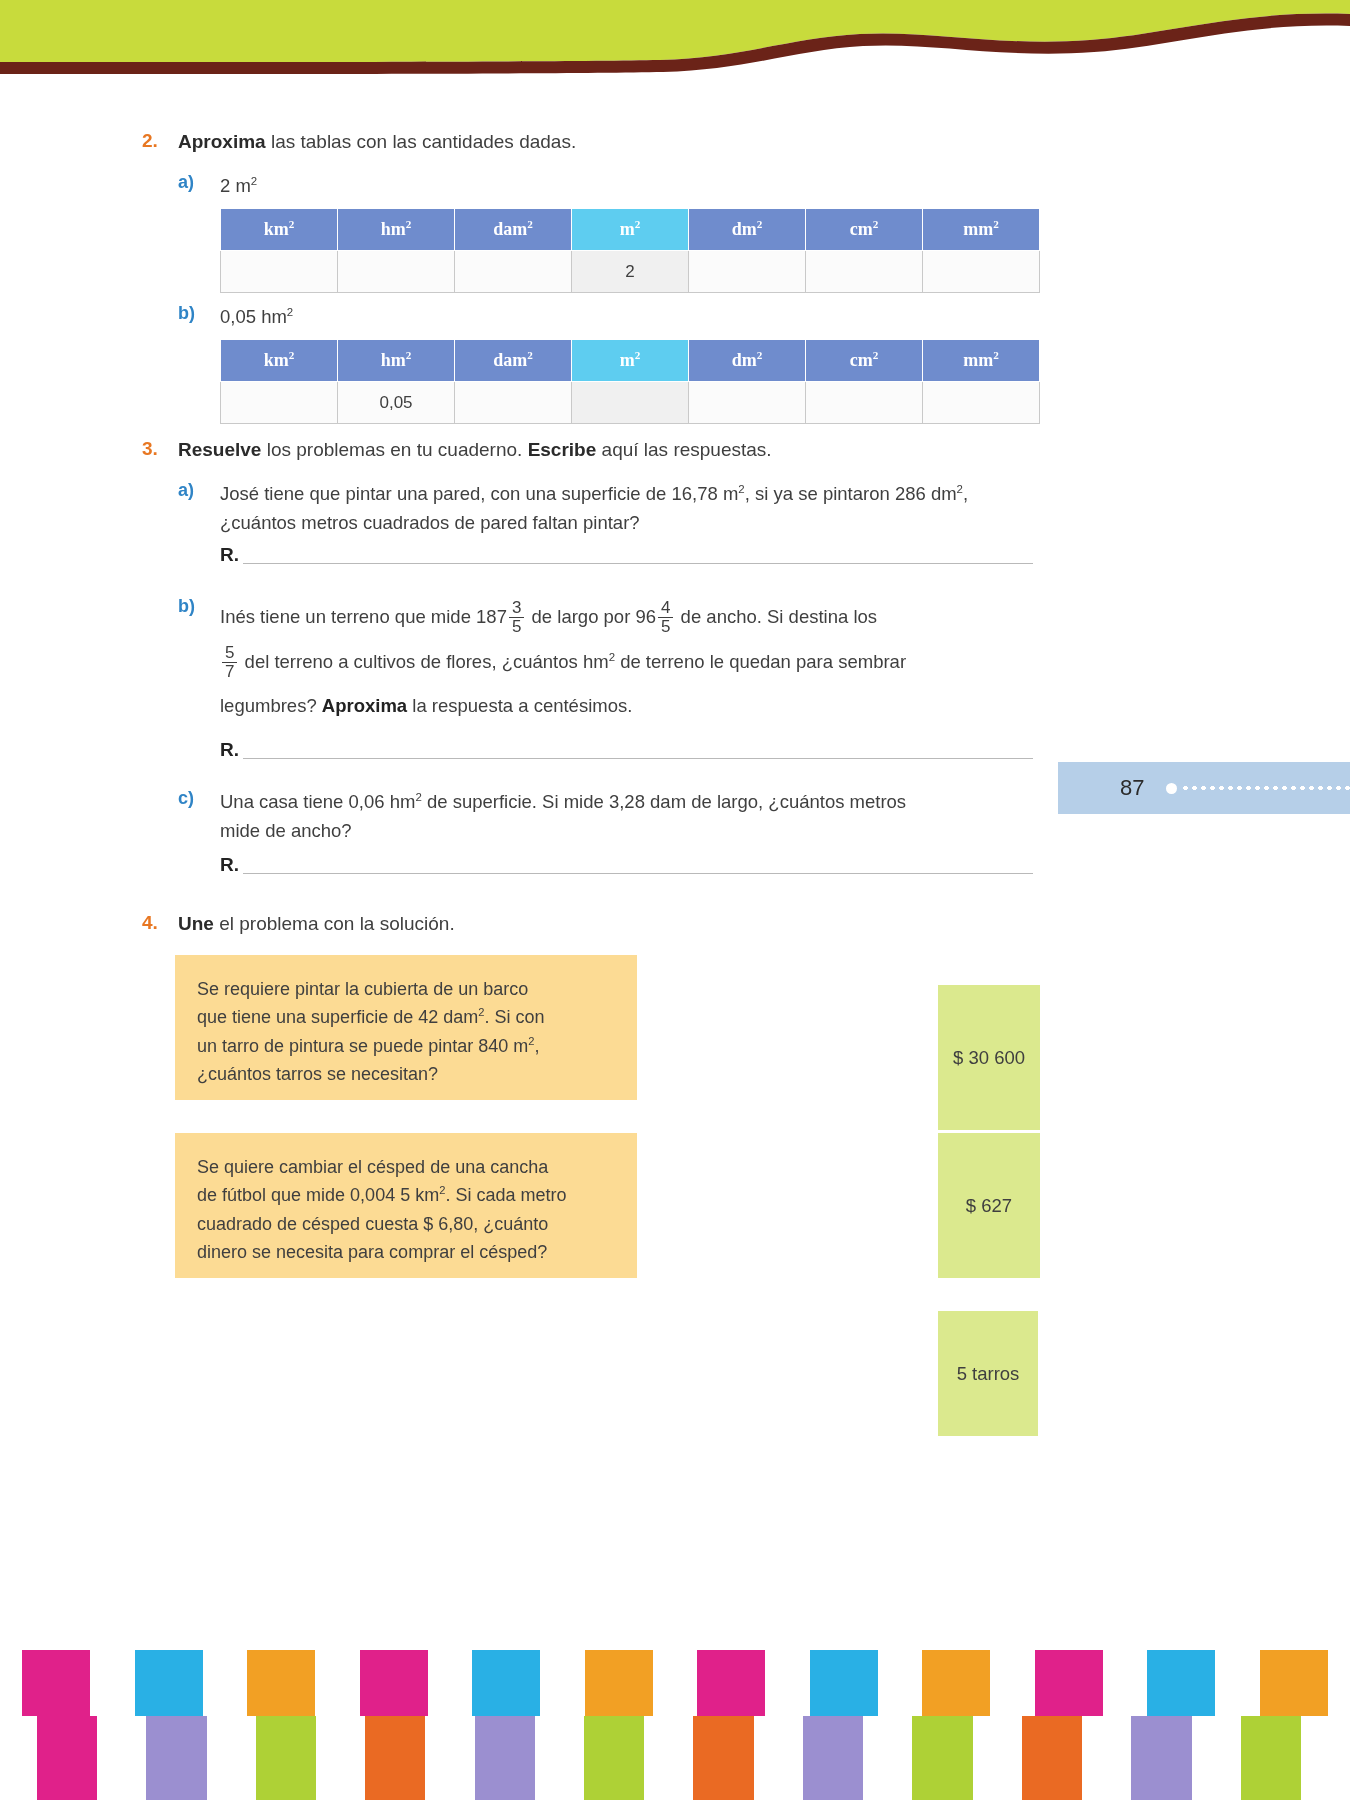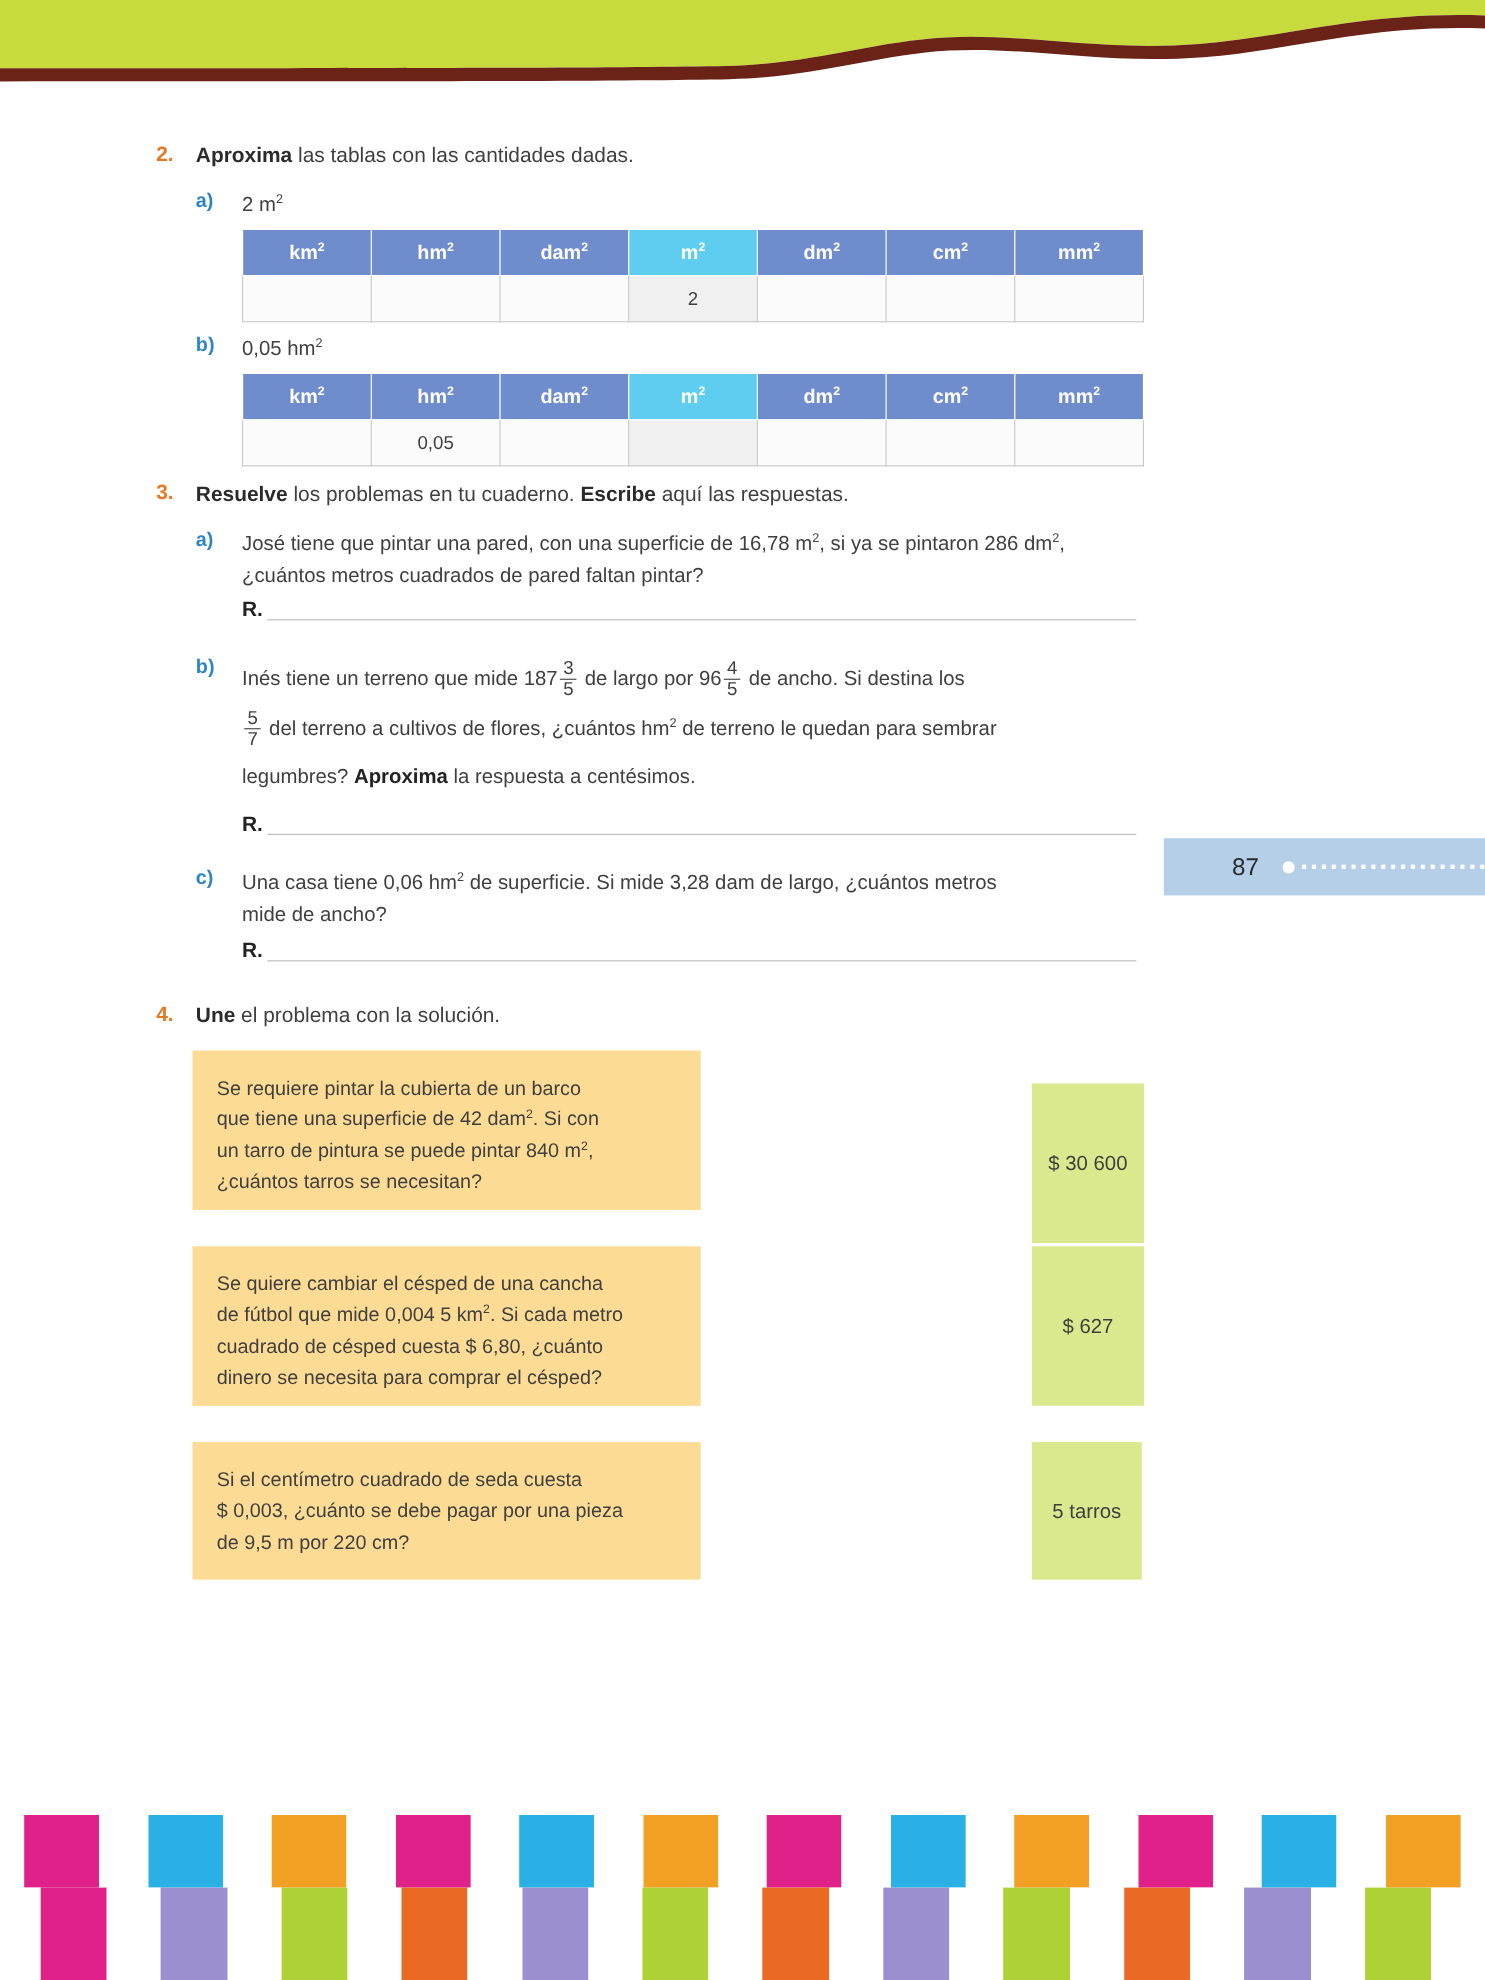--- a/index.html
+++ b/index.html
@@ -83,20 +83,21 @@
   }
   .unit-table th {
     background: #6f8ccd;
     color: #ffffff;
     font-size: 18px;
     font-weight: bold;
     height: 42px;
     border: 1px solid #ffffff;
     text-align: center;
     vertical-align: middle;
+    font-family: Liberation Serif, serif;
   }
   .unit-table th.hl { background: #5ecdf0; }
   .unit-table td {
     background: #fbfbfb;
     border: 1px solid #c9c9c9;
     height: 42px;
     font-size: 17px;
     color: #3f3f3f;
     text-align: center;
     vertical-align: middle;
@@ -356,25 +357,20 @@
   <div class="prob-box" style="top:1133px; left:175px; width:462px; height:145px;">
     <div>Se quiere cambiar el césped de una cancha</div>
     <div><span>de fútbol que mide 0,004 5 km</span><sup>2</sup><span>. Si cada metro</span></div>
     <div><span>cuadrado de césped cuesta $ 6,80, ¿cuánto</span></div>
     <div>dinero se necesita para comprar el césped?</div>
   </div>
   <div class="sol-box" style="top:1133px; left:938px; width:102px; height:145px;">
     <span>$ 627</span>
   </div>
 
-  <div class="prob-box" style="top:1311px; left:175px; width:462px; height:125px;">
-    <div>Si el centímetro cuadrado de seda cuesta</div>
-    <div><span>$ 0,003, ¿cuánto se debe pagar por una pieza</span></div>
-    <div><span>de 9,5 m por 220 cm?</span></div>
-  </div>
   <div class="sol-box" style="top:1311px; left:938px; width:100px; height:125px;">
     <span>5 tarros</span>
   </div>
 
 </div>
 
 <div class="bottom-stripe">
   <div class="bs-row bs-top" id="bs-top">
       <div class="cell" style="width: 22.25px; background: rgb(255, 255, 255);"></div>
       <div class="cell" style="width: 68px; background: rgb(224, 33, 138);"></div>

